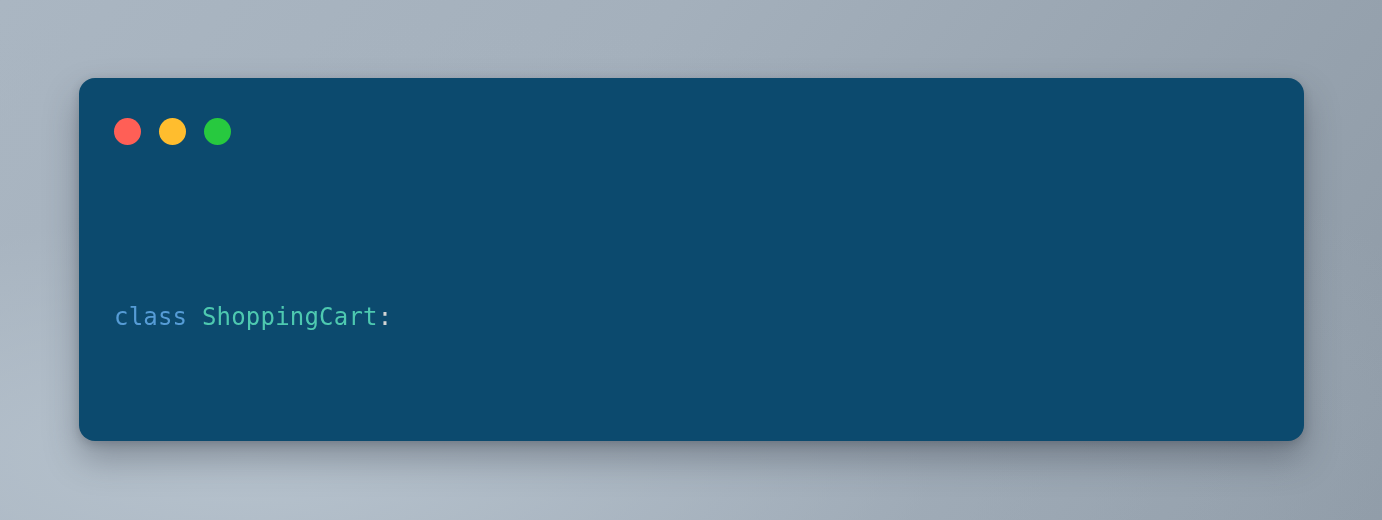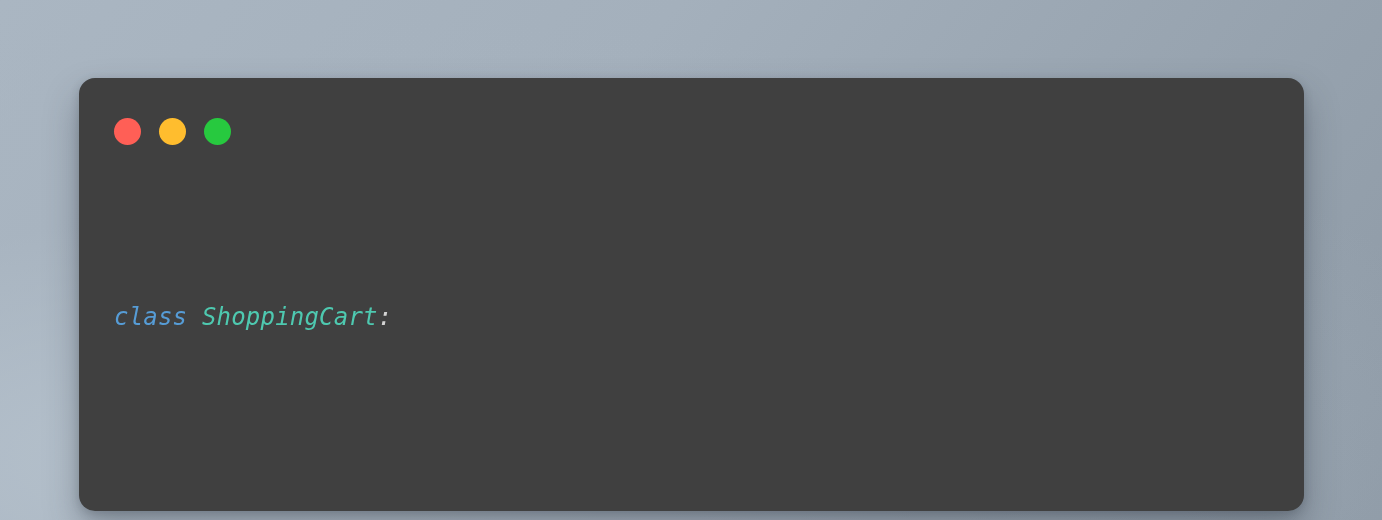--- a/index.html
+++ b/index.html
@@ -25,28 +25,27 @@
     width: 1382px;
     height: 520px;
   }
 
   
   #code-card {
     position: absolute;
     left: 79px;
     top: 78px;
     width: 1225px;
-    height: 433px;
-    background: #404040;
+    height: 363px;
+    background: #0c4a6e;
     border-radius: 16px;
     box-shadow:
       0 18px 34px rgba(40,48,58,0.34),
       0 3px 10px rgba(40,48,58,0.22);
     overflow: hidden;
-    font-style: italic;
   }
 
   
   #window-controls {
     position: absolute;
     left: 35px;
     top: 40px;
     display: flex;
     gap: 18px;
     align-items: center;

